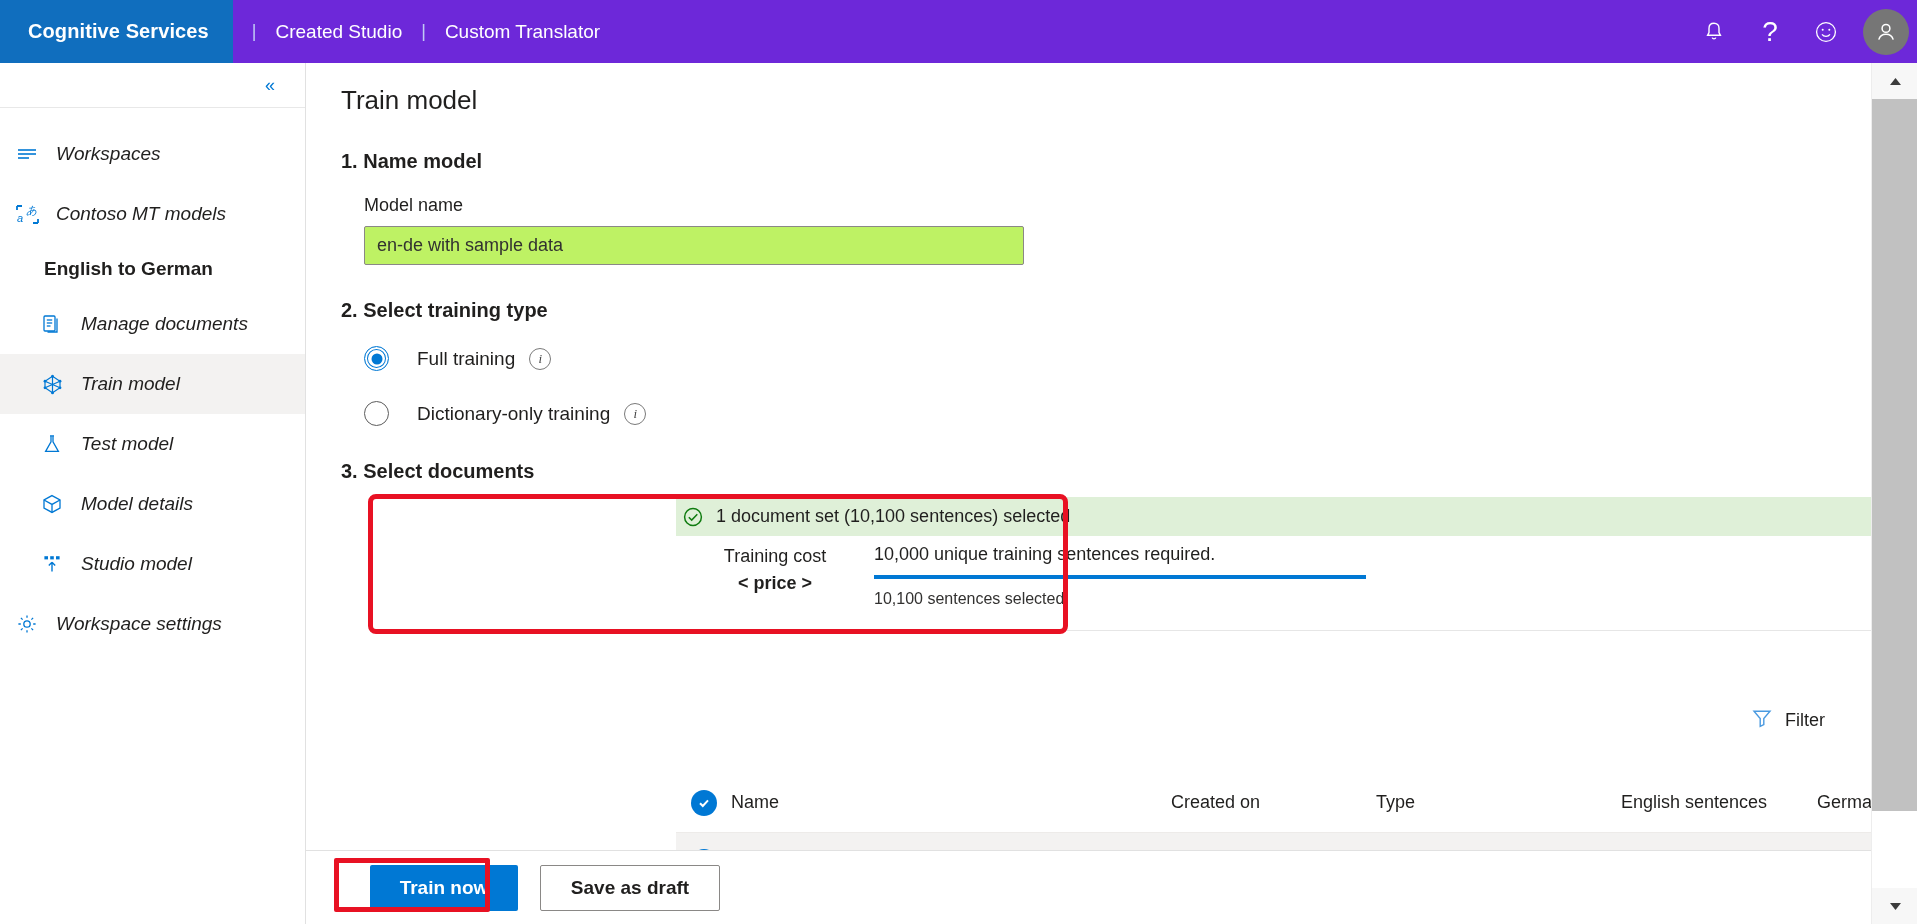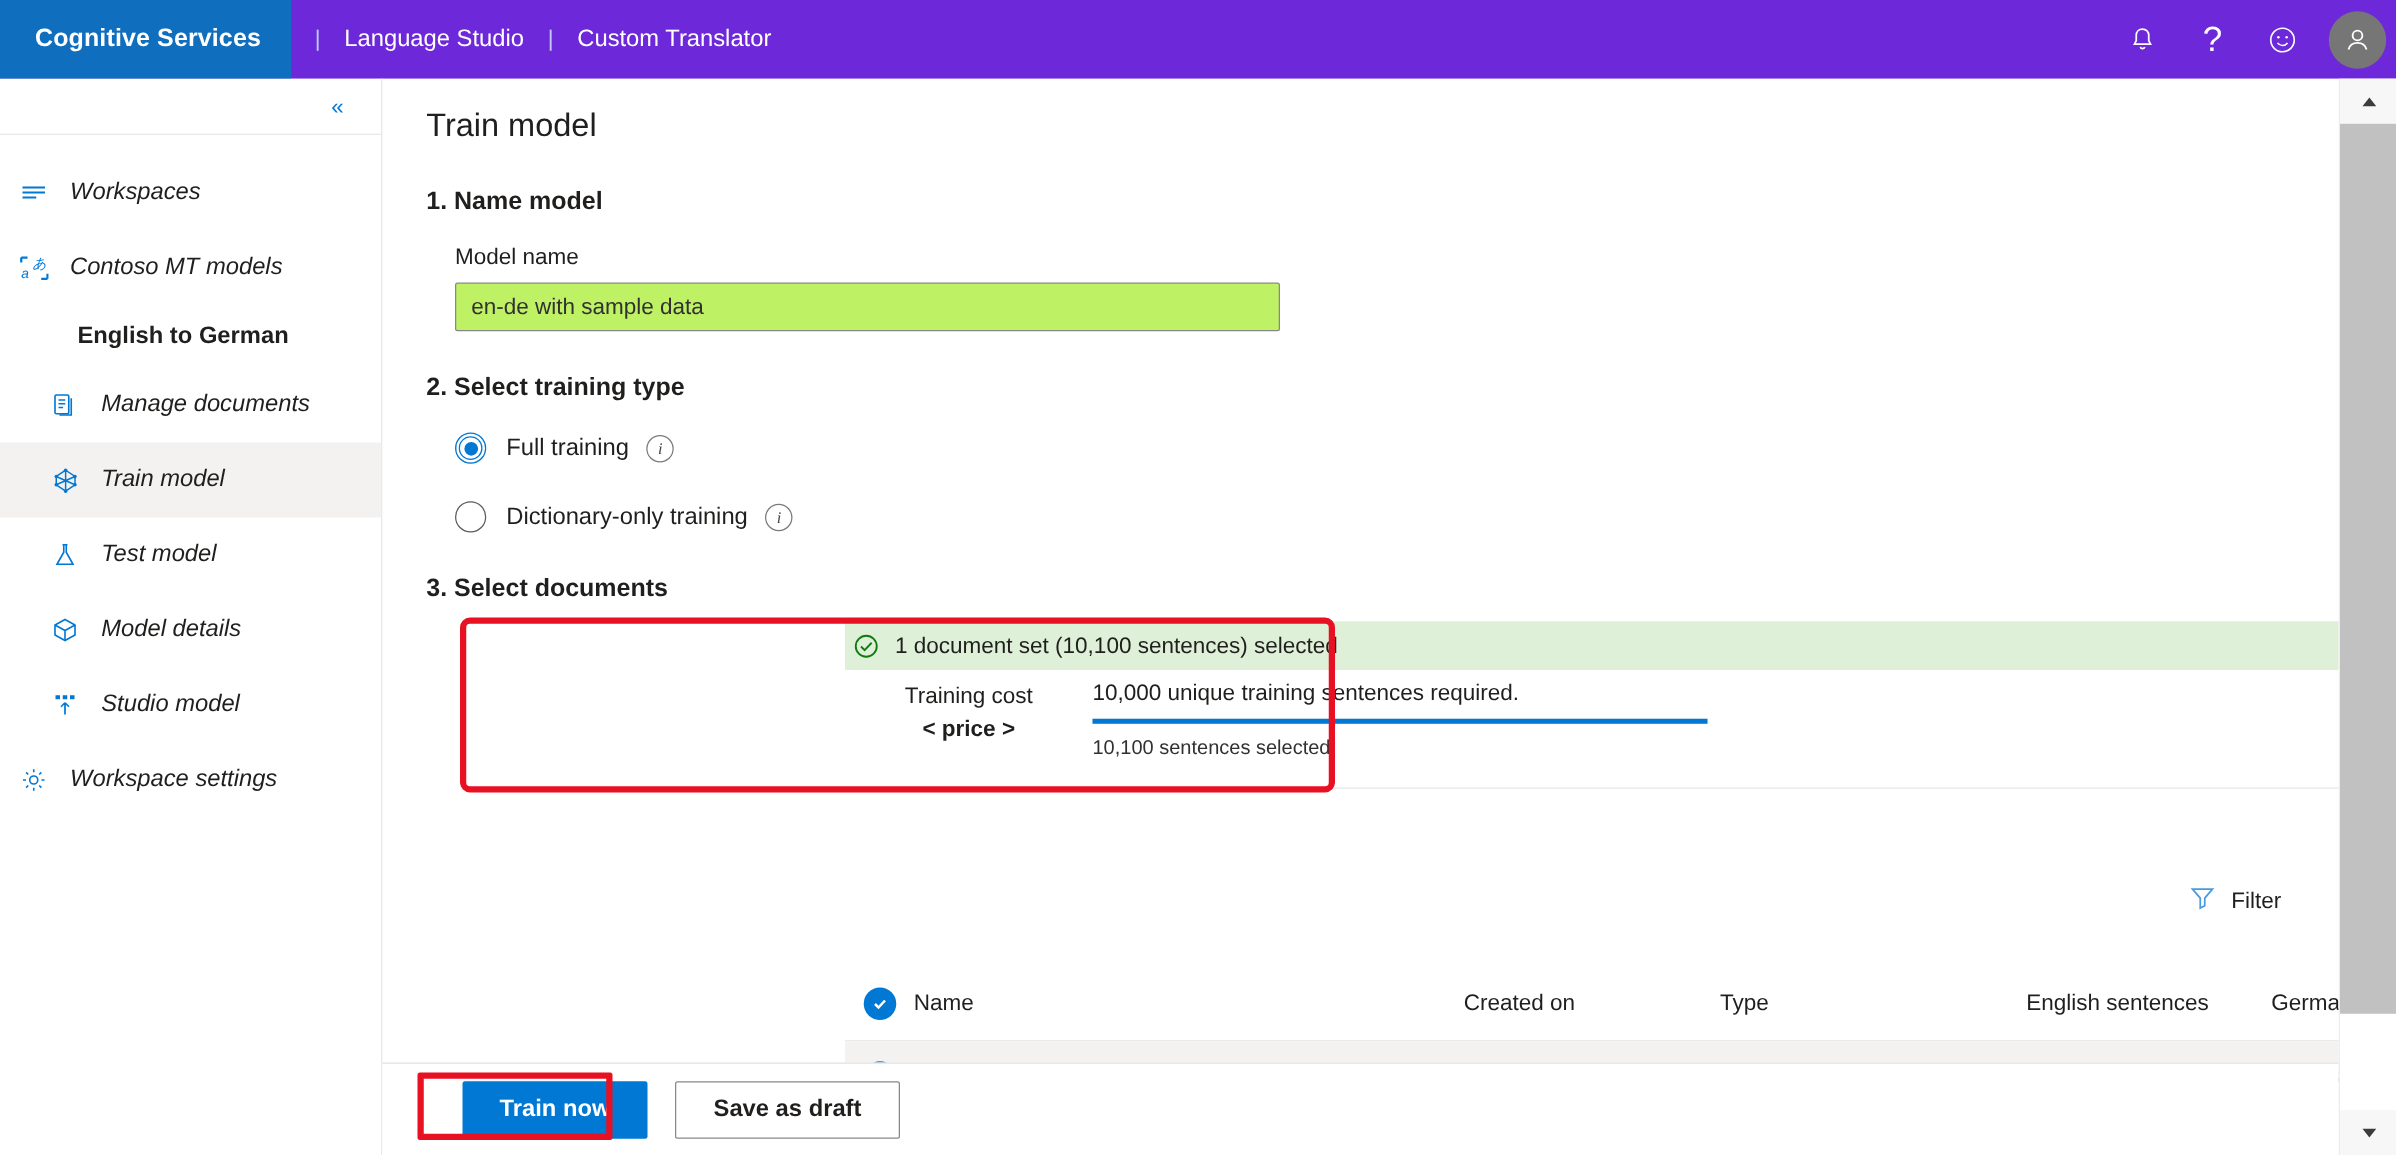--- a/index.html
+++ b/index.html
@@ -62,21 +62,21 @@
     font-size: 19px; color: #201f1e; cursor: pointer; position: relative; font-style: italic;
   }
   .nav-item.active { background: #f3f2f1; }
   .nav-ico {
     width: 34px; min-width: 34px; display: flex; align-items: center; justify-content: center;
     color: #0078d4; margin-right: 12px;
   }
   .nav-item.indent { padding-left: 35px; }
   .nav-group-label {
     font-size: 19px; font-weight: 700; color: #201f1e;
-    padding-left: 62px; height: 50px; display: flex; align-items: center;
+    padding-left: 44px; height: 50px; display: flex; align-items: center;
   }
 
   
   .main {
     position: absolute; left: 306px; top: 63px; width: 1565px; height: 861px;
     background: #ffffff; overflow: hidden;
   }
   .page-title {
     font-size: 26px; font-weight: 400; color: #201f1e;
     padding: 22px 0 0 35px;
@@ -99,21 +99,21 @@
   .radio {
     width: 25px; height: 25px; border-radius: 50%; border: 1px solid #5c5c5c;
     background: #fff; position: relative; cursor: pointer; flex: 0 0 auto;
   }
   .radio.checked { border: 1px solid #0078d4; border-width: 1px; }
   .radio.checked::after {
     content: ""; position: absolute; left: 50%; top: 50%; transform: translate(-50%,-50%);
     width: 11px; height: 11px; border-radius: 50%; background: #0078d4;
   }
   .radio.checked { box-shadow: inset 0 0 0 2px #fff, inset 0 0 0 3px #0078d4; border-color: #0078d4; }
-  .radio-label { font-size: 19px; color: #201f1e; margin-left: 16px; }
+  .radio-label { font-size: 19px; color: #201f1e; margin-left: 28px; }
   .info-ico {
     width: 22px; height: 22px; border-radius: 50%; border: 1px solid #7a7a7a;
     color: #444; font-size: 13px; font-style: italic; font-family: "Liberation Serif", serif;
     display: inline-flex; align-items: center; justify-content: center; margin-left: 14px; cursor: pointer;
   }
 
   
   .cost-zone { position: relative; margin-top: 14px; }
   .green-band {
     position: absolute; left: 370px; top: 0; width: 1497px; height: 39px; background: #dff0d8;
@@ -215,21 +215,21 @@
 <body>
 
 <div id="app">
 
   <div class="topbar">
     <div class="brand-block">
       <span class="brand-text">Cognitive Services</span>
     </div>
     <div class="topnav">
       <span class="topnav-sep">|</span>
-      <span class="topnav-link">Language Studio</span>
+      <span class="topnav-link">Created Studio</span>
       <span class="topnav-sep">|</span>
       <span class="topnav-link">Custom Translator</span>
     </div>
     <div class="topbar-right">
       <div class="tb-icon">
         <svg width="24" height="24" viewBox="0 0 24 24" fill="none" stroke="#fff" stroke-width="1.4">
           <path d="M12 3.2c-3 0-5 2.1-5 5v4.3L5.6 15.2h12.8L17 12.5V8.2c0-2.9-2-5-5-5z"></path>
           <path d="M10.2 17.6a1.9 1.9 0 0 0 3.6 0"></path>
         </svg>
       </div>

